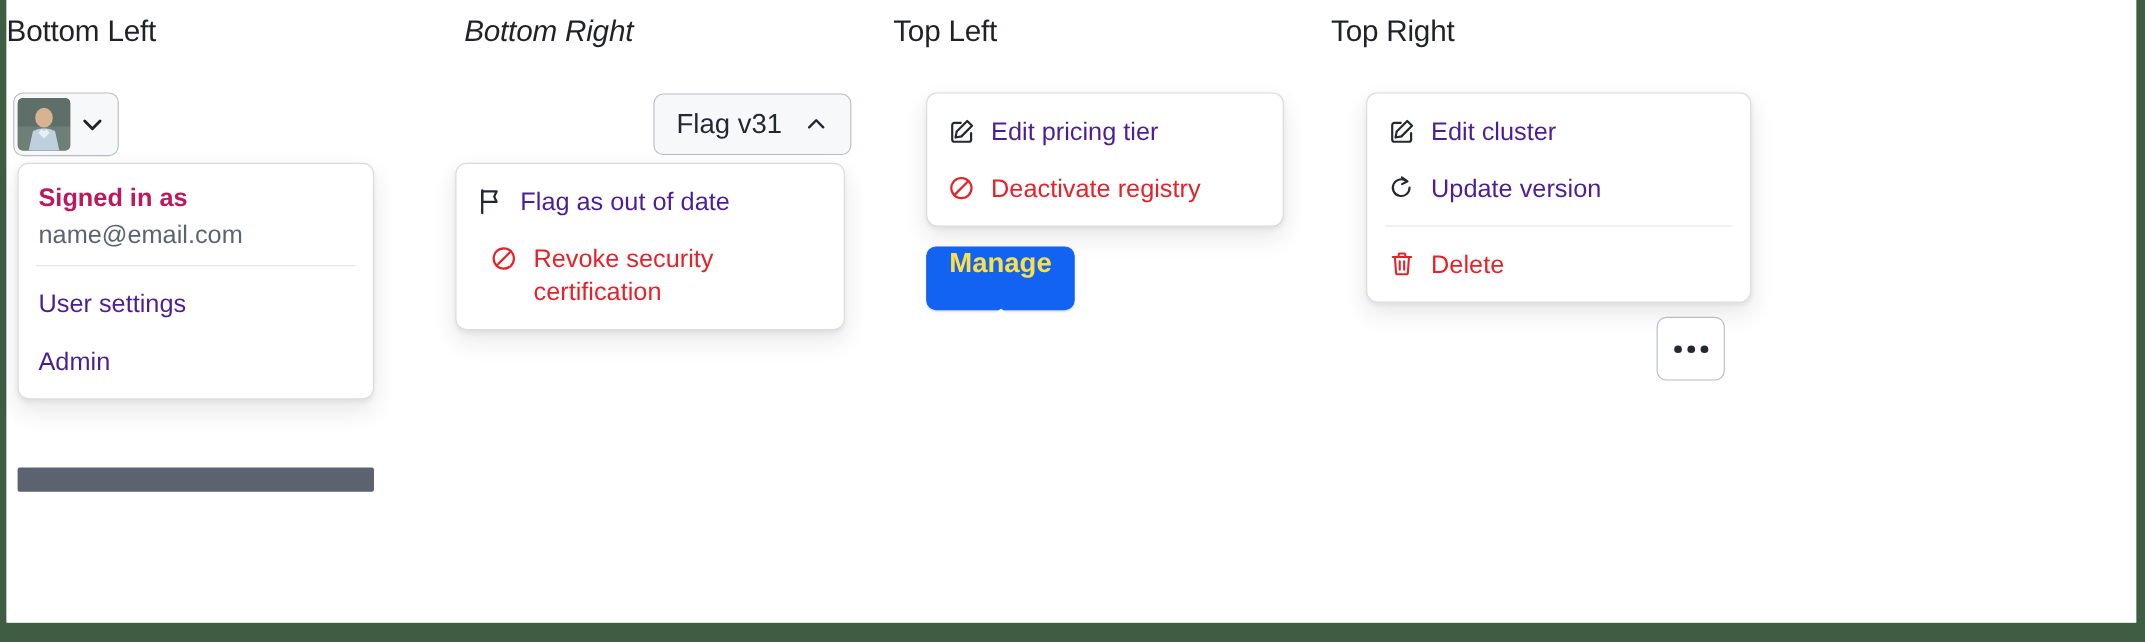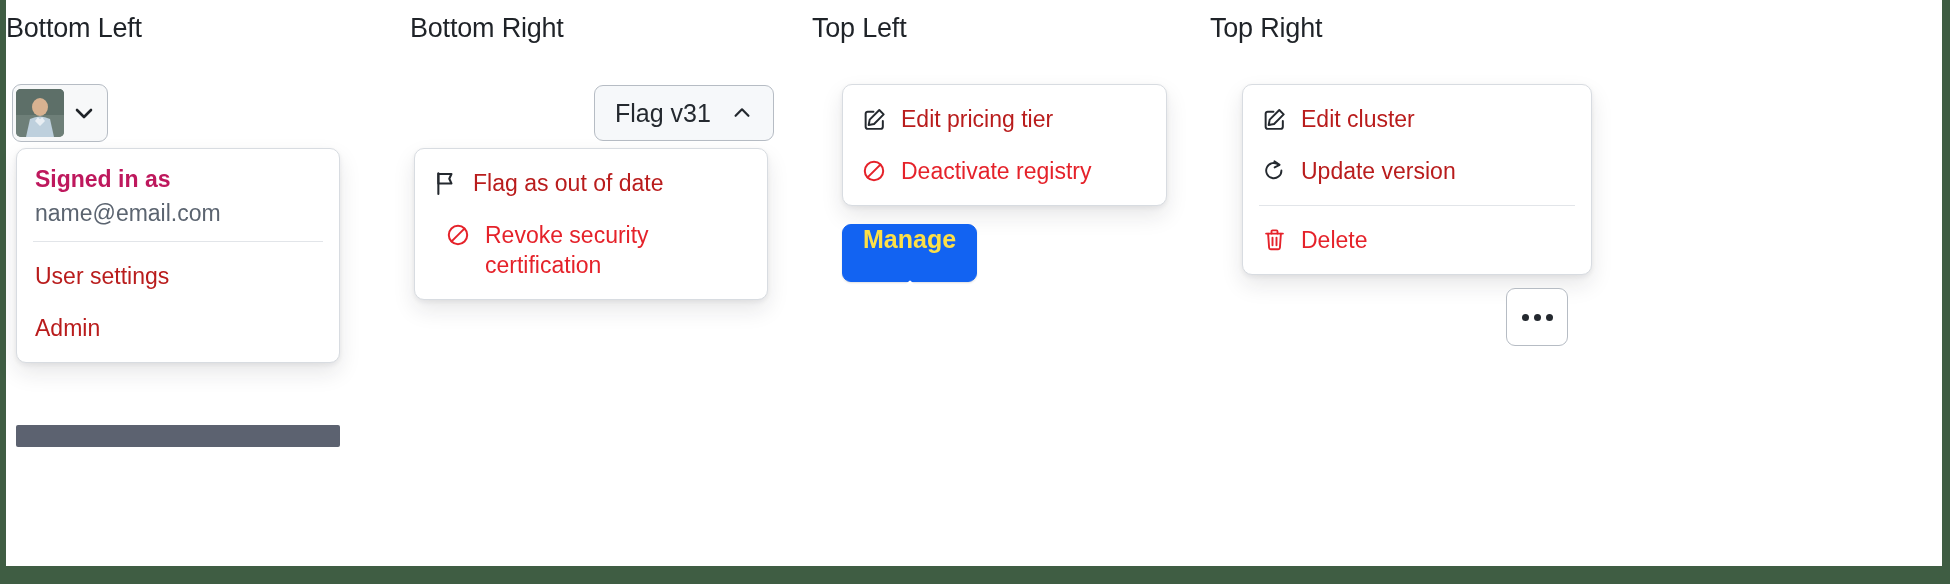--- a/index.html
+++ b/index.html
@@ -48,21 +48,21 @@
     box-shadow:0 10px 22px rgba(27,31,36,0.10), 0 2px 5px rgba(27,31,36,0.07);
     padding:8px 0;
   }
   .menu-item {
     display:flex;
     align-items:flex-start;
     gap:14px;
     padding:11px 18px;
     font-size:23px;
     line-height:30px;
-    color:#b91c1c;
+    color:#4c1d95;
     white-space:nowrap;
     cursor:pointer;
   }
   .menu-item.wrap { white-space:normal; }
   .menu-item.danger { color:#e5222a; }
   .menu-item .mi-ico {
     flex:0 0 auto;
     width:26px; height:30px;
     display:flex; align-items:center; justify-content:center;
   }
@@ -193,21 +193,21 @@
       <div class="menu-item">
         <span class="mi-label">User settings</span>
       </div>
       <div class="menu-item">
         <span class="mi-label">Admin</span>
       </div>
     </div>
   </div>
 
   <div class="col" style="left:398px;width:400px;height:566px;">
-    <div class="col-title" style="left:6px;">Bottom Right</div>
+    <div class="col-title" style="left:18px;font-style:italic;">Bottom Right</div>
 
     <div class="btn btn-default" style="left:190px;top:85px;">
       <span>Flag v31</span>
       <span style="display:flex;">
         <svg width="22" height="22" viewBox="0 0 24 24" fill="none" stroke="#24292f" stroke-width="2.4" stroke-linecap="round" stroke-linejoin="round">
           <polyline points="5,15 12,8 19,15"></polyline>
         </svg>
       </span>
     </div>
 

